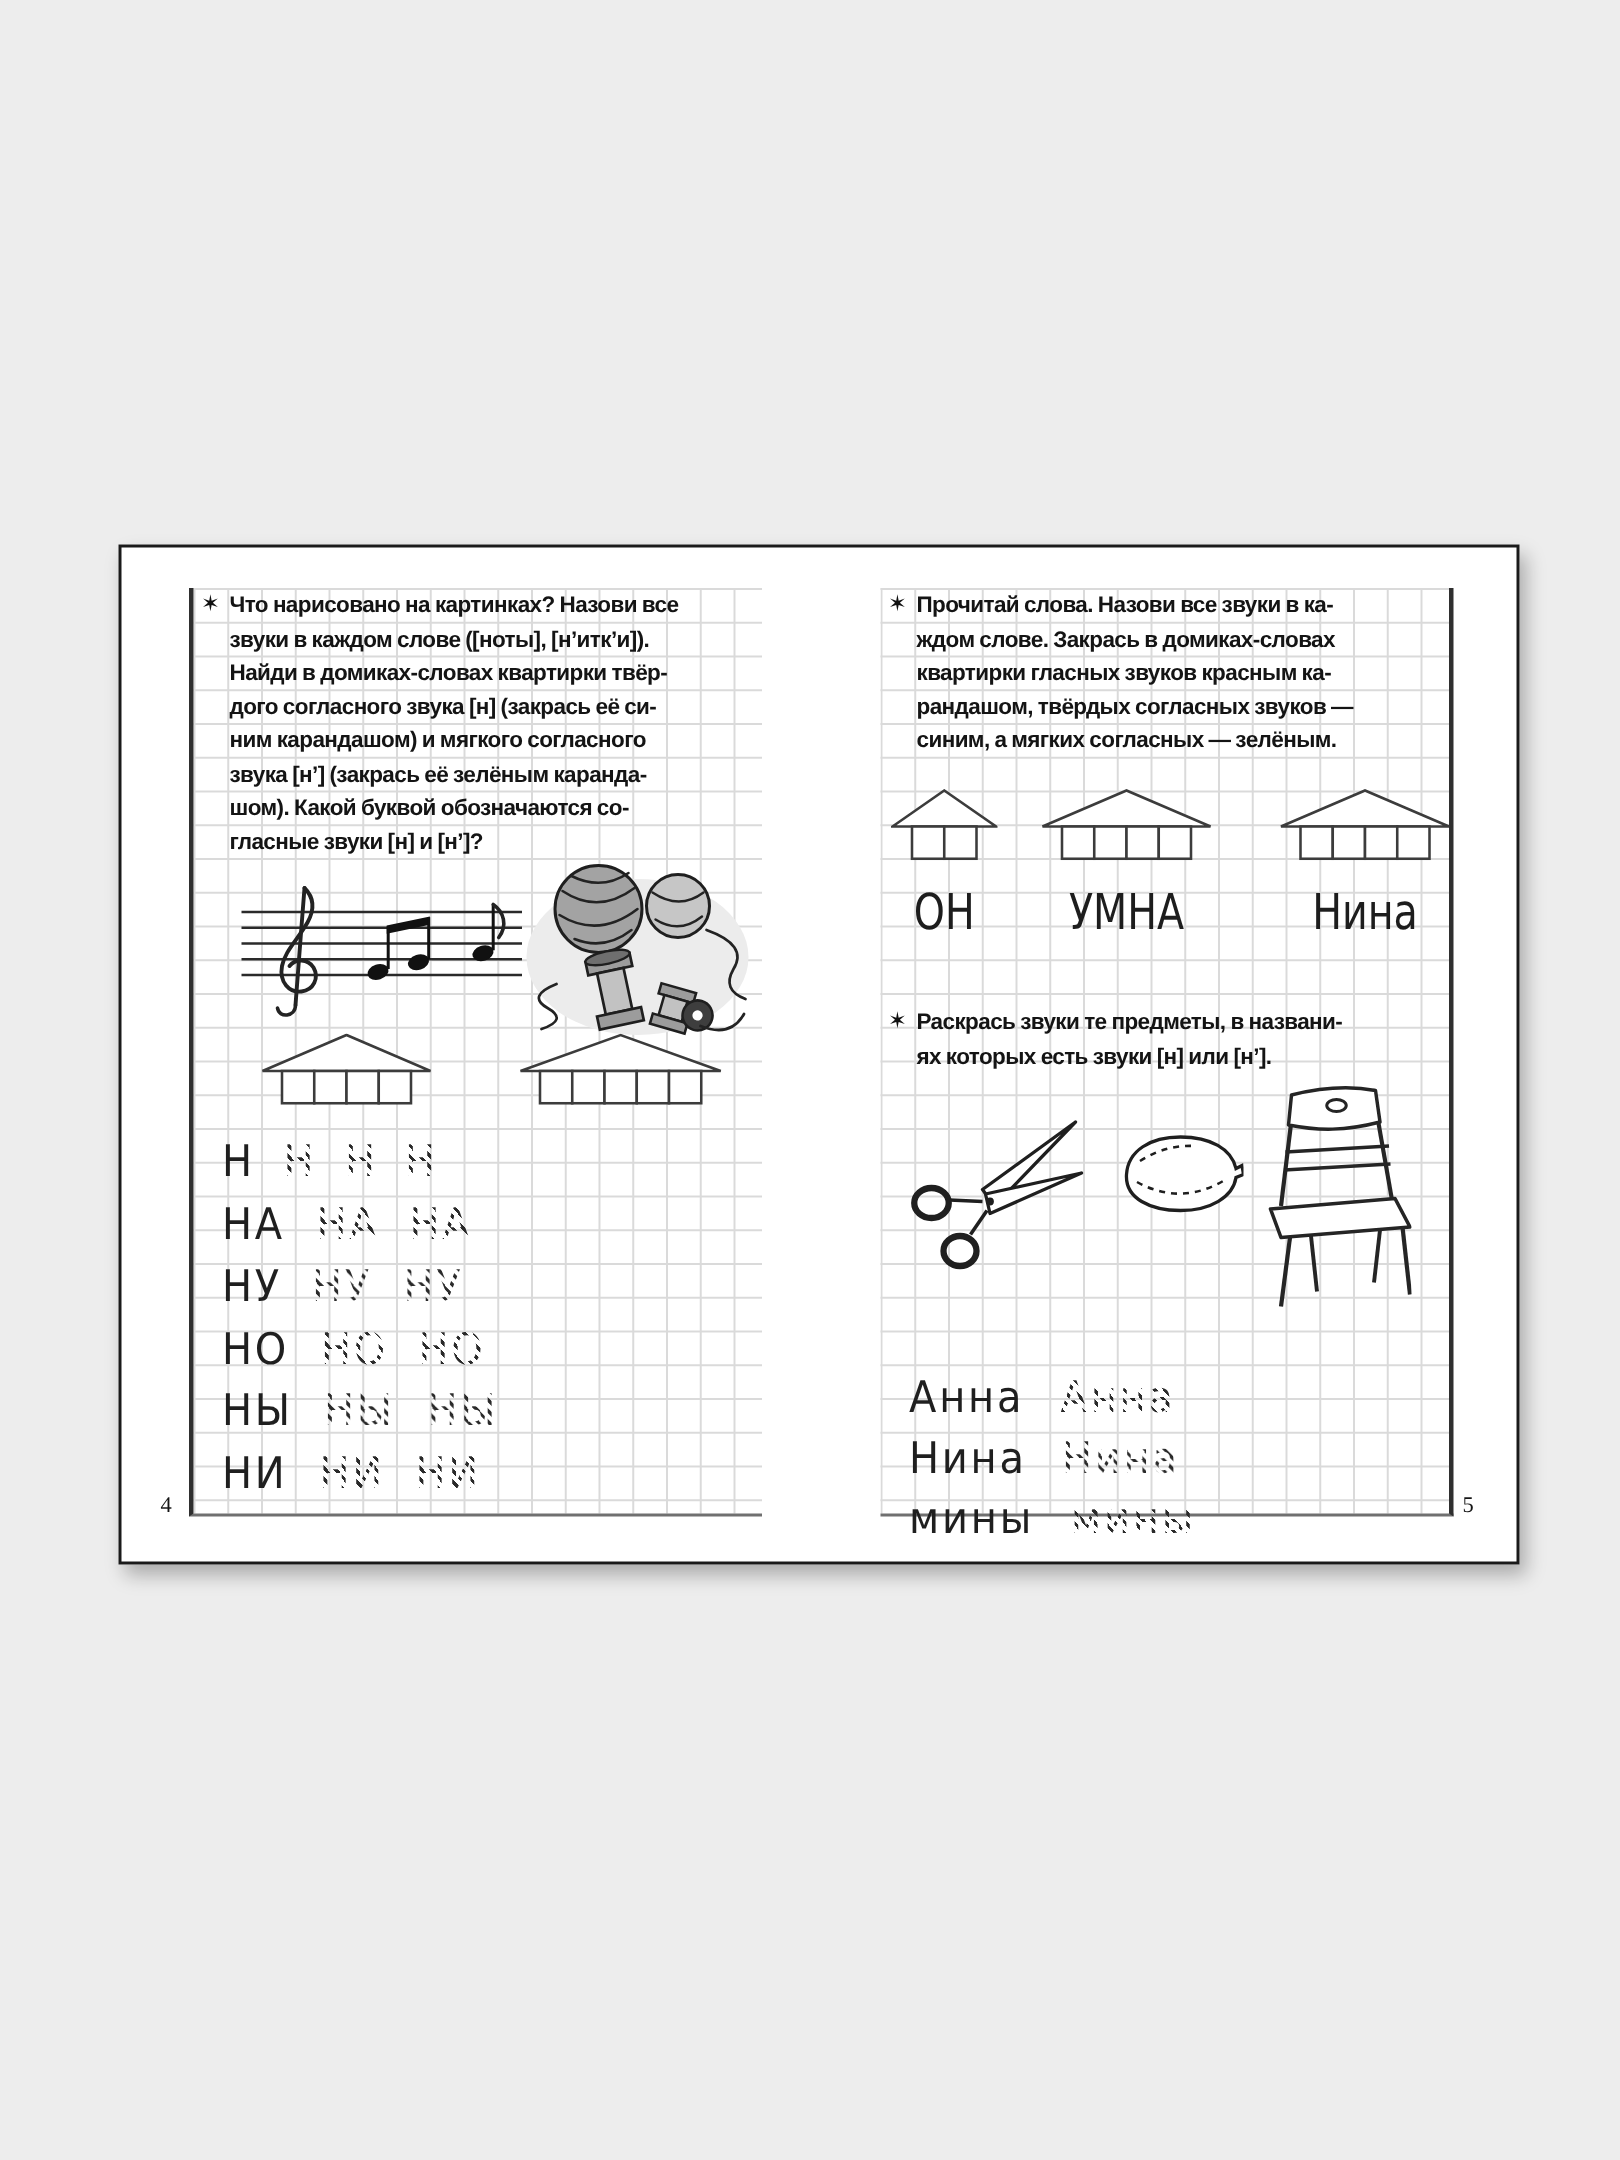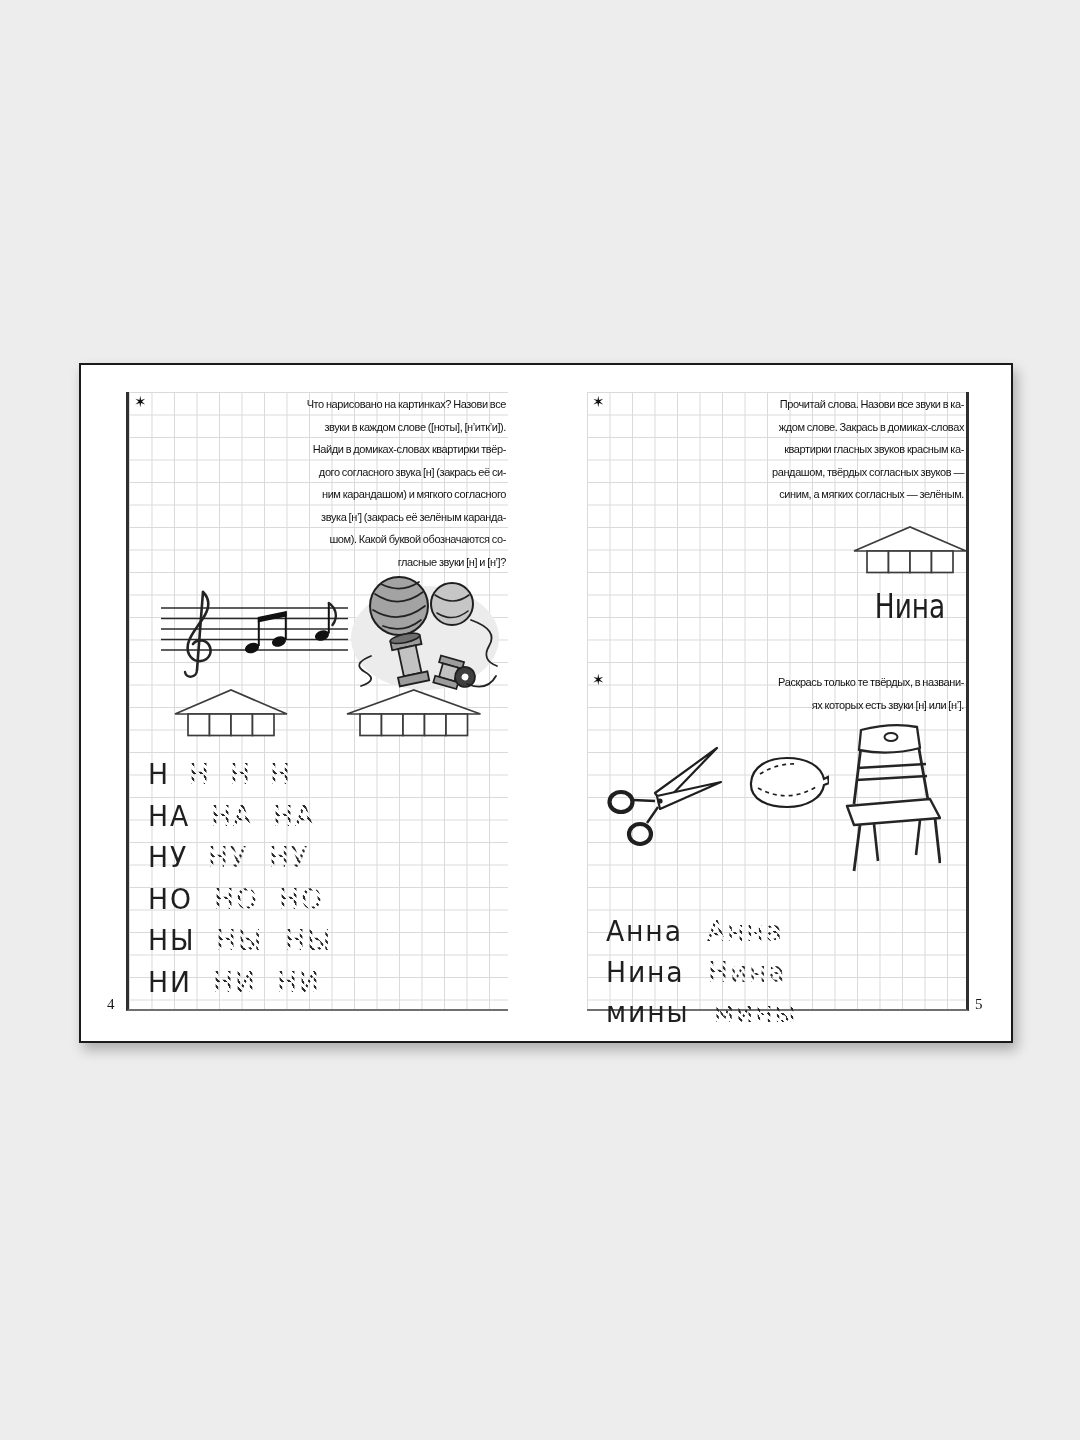--- a/index.html
+++ b/index.html
@@ -24,22 +24,22 @@
   }
   .grid-left{left:45px;border-left:3px solid #2f2f2f;border-bottom:2px solid #707070;}
   .grid-right{left:506px;border-right:3px solid #2f2f2f;border-bottom:2px solid #707070;}
 
   .task{position:absolute;left:3px;top:1px;right:2px;}
   .task .star{
     position:absolute;left:2px;top:2px;font-size:15px;line-height:15px;color:#111;
     font-family:"DejaVu Sans",sans-serif;
   }
   .task-text{
-    margin-left:21px;font-size:11px;line-height:22.5px;font-weight:normal;
-    color:#141414;white-space:pre-line;letter-spacing:-0.4px;word-spacing:-0.5px;text-align:right;
+    margin-left:21px;font-size:15px;line-height:22.5px;font-weight:bold;
+    color:#141414;white-space:pre-line;letter-spacing:-0.4px;word-spacing:-0.5px;
   }
 
   .art{position:absolute;}
   .art svg{display:block;}
 
   .house{position:absolute;}
   .house svg polygon,.house svg rect{fill:#ffffff;stroke:#3c3c3c;stroke-width:1.7;}
 
   .house-word{position:absolute;top:134px;text-align:center;}
   .house-word .word{
@@ -213,34 +213,52 @@
 
       <div class="task">
         <span class="star">✶</span>
         <div class="task-text">Прочитай слова. Назови все звуки в ка-
 ждом слове. Закрась в домиках-словах
 квартирки гласных звуков красным ка-
 рандашом, твёрдых согласных звуков —
 синим, а мягких согласных — зелёным.</div>
       </div>
 
+      <div class="house-word" style="left:7px;width:71px;">
+        <div class="house" style="position:static;"><svg width="71" height="48.5" viewBox="0 0 71 48.5">
+              <polygon points="1,25 35.5,1 70,25"></polygon>
+              <rect x="14.0" y="25" width="21.5" height="21.5"></rect>
+              <rect x="35.5" y="25" width="21.5" height="21.5"></rect>
+            </svg></div>
+        <div class="word">ОН</div>
+      </div>
+      <div class="house-word" style="left:107px;width:114px;">
+        <div class="house" style="position:static;"><svg width="114" height="48.5" viewBox="0 0 114 48.5">
+              <polygon points="1,25 57,1 113,25"></polygon>
+              <rect x="14.0" y="25" width="21.5" height="21.5"></rect>
+              <rect x="35.5" y="25" width="21.5" height="21.5"></rect>
+              <rect x="57.0" y="25" width="21.5" height="21.5"></rect>
+              <rect x="78.5" y="25" width="21.5" height="21.5"></rect>
+            </svg></div>
+        <div class="word">УМНА</div>
+      </div>
       <div class="house-word" style="left:266px;width:114px;">
         <div class="house" style="position:static;"><svg width="114" height="48.5" viewBox="0 0 114 48.5">
               <polygon points="1,25 57,1 113,25"></polygon>
               <rect x="14.0" y="25" width="21.5" height="21.5"></rect>
               <rect x="35.5" y="25" width="21.5" height="21.5"></rect>
               <rect x="57.0" y="25" width="21.5" height="21.5"></rect>
               <rect x="78.5" y="25" width="21.5" height="21.5"></rect>
             </svg></div>
         <div class="word">Нина</div>
       </div>
 
       <div class="task" style="top:279px;">
         <span class="star">✶</span>
-        <div class="task-text">Раскрась только те твёрдых, в названи-
+        <div class="task-text">Раскрась звуки те предметы, в названи-
 ях которых есть звуки [н] или [н’].</div>
       </div>
 
       <div class="art" style="left:16px;top:352px;">
         <svg width="122" height="108" viewBox="0 0 122 108" stroke="#1f1f1f" fill="#fff" stroke-linejoin="round">
           <path d="M114 4 L52 49 L60 60 Z" stroke-width="2.2"></path>
           <path d="M118 38 L54 52 L57 65 Z" stroke-width="2.2"></path>
           <line x1="52" y1="57" x2="30" y2="56" stroke-width="2.4"></line>
           <ellipse cx="18" cy="58" rx="11.5" ry="10" fill="none" stroke-width="4.2"></ellipse>
           <line x1="55" y1="63" x2="44" y2="79" stroke-width="2.4"></line>

